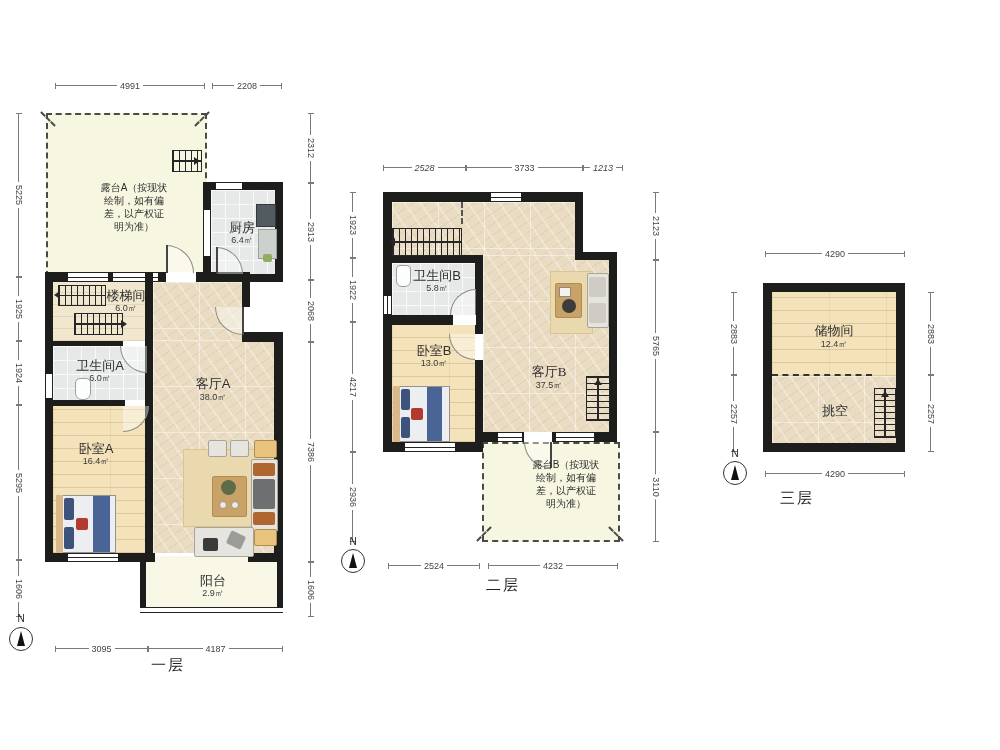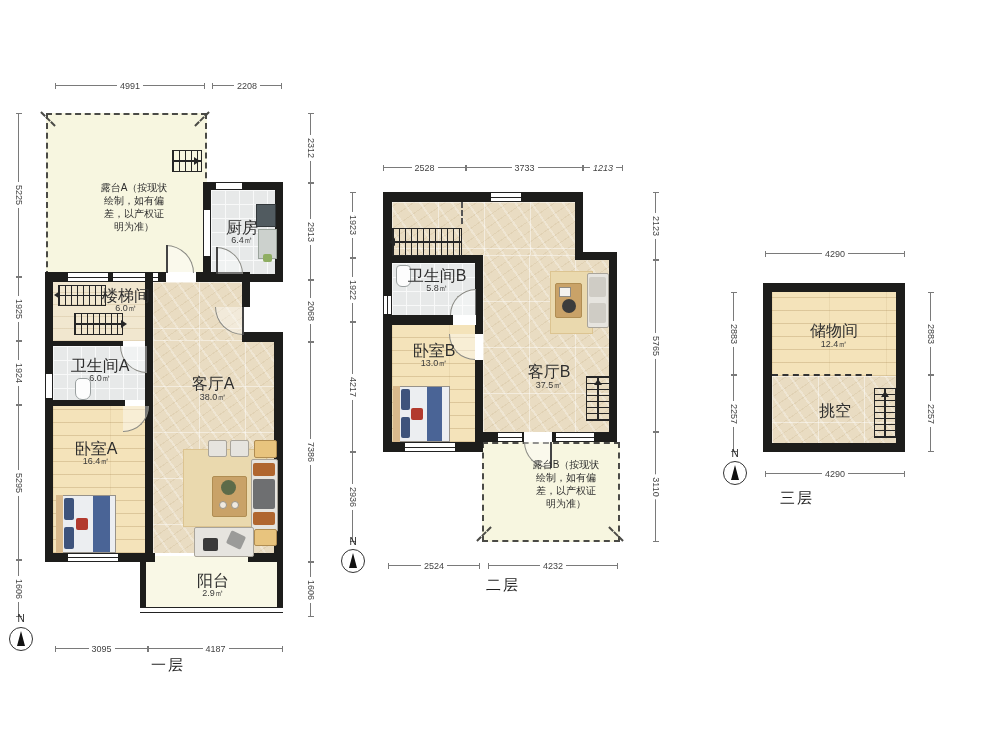--- a/index.html
+++ b/index.html
@@ -33,21 +33,21 @@
   .arc-tl{border-top:1.2px solid #8a8a84;border-left:1.2px solid #8a8a84;border-radius:100% 0 0 0;}
   .arc-bl{border-bottom:1.2px solid #8a8a84;border-left:1.2px solid #8a8a84;border-radius:0 0 0 100%;}
   .arc-br{border-bottom:1.2px solid #8a8a84;border-right:1.2px solid #8a8a84;border-radius:0 0 100% 0;}
   .leaf{background:#444;}
   .stair-v{border:1px solid #262626;
     background-image:repeating-linear-gradient(90deg,#262626 0 1px,transparent 1px 6px),
       linear-gradient(to bottom,transparent 47%,#262626 47%,#262626 53%,transparent 53%);}
   .stair-h{border:1px solid #262626;
     background-image:repeating-linear-gradient(0deg,#262626 0 1px,transparent 1px 6px),
       linear-gradient(to right,transparent 47%,#262626 47%,#262626 53%,transparent 53%);}
-  .lbl{font-size:16px;line-height:12px;color:#2e2e2e;text-align:center;transform:translate(-50%,-50%);white-space:nowrap;}
+  .lbl{font-size:13px;line-height:12px;color:#2e2e2e;text-align:center;transform:translate(-50%,-50%);white-space:nowrap;}
   .area{font-size:9px;color:#3a3a3a;}
   .terrlbl{font-size:10px;line-height:13px;color:#2e2e2e;text-align:center;
     transform:translate(-50%,-50%);white-space:pre-line;width:120px;}
   .dim{border-top:1px solid #7a7a7a;height:0;}
   .dim:before,.dim:after{content:"";position:absolute;top:-3px;width:1px;height:6px;background:#7a7a7a;}
   .dim:before{left:0;} .dim:after{right:0;}
   .dim .dl{position:absolute;left:50%;top:0;transform:translate(-50%,-50%);background:#fff;
     padding:0 3px;font-size:9px;color:#444;white-space:nowrap;}
   .dimv{border-left:1px solid #7a7a7a;width:0;}
   .dimv:before,.dimv:after{content:"";position:absolute;left:-3px;height:1px;width:6px;background:#7a7a7a;}
@@ -273,28 +273,28 @@
   <div class="ab" style="left:393px;top:386px;width:7px;height:56px;background:#d9b98c;"></div>
   <div class="ab" style="left:401px;top:389px;width:9px;height:21px;background:#3e537c;border-radius:2px;"></div>
   <div class="ab" style="left:401px;top:417px;width:9px;height:21px;background:#3e537c;border-radius:2px;"></div>
   <div class="ab" style="left:427px;top:387px;width:15px;height:54px;background:#4a6496;"></div>
   <div class="ab" style="left:411px;top:408px;width:12px;height:12px;background:#b23a2e;border-radius:2px;"></div>
 
   <div class="ab lbl" style="left:437px;top:276px;">卫生间B</div>
   <div class="ab lbl area" style="left:437px;top:288px;">5.8㎡</div>
   <div class="ab lbl" style="left:434px;top:351px;">卧室B</div>
   <div class="ab lbl area" style="left:434px;top:363px;">13.0㎡</div>
-  <div class="ab lbl" style="left:549px;top:372px;">客厅B</div>
+  <div class="ab lbl" style="left:549px;top:372px;font-family:Liberation Serif, serif;">客厅B</div>
   <div class="ab lbl area" style="left:549px;top:385px;">37.5㎡</div>
   <div class="ab terrlbl" style="left:566px;top:484px;">露台B（按现状
 绘制，如有偏
 差，以产权证
 明为准）</div>
 
-  <div class="ab dim" style="left:383px;top:167px;width:83px;">
+  <div class="ab dim" style="left:383px;top:167px;width:83px;font-style:italic;">
       <span class="dl">2528</span>
     </div>
   <div class="ab dim" style="left:466px;top:167px;width:117px;">
       <span class="dl">3733</span>
     </div>
   <div class="ab dim" style="left:583px;top:167px;width:40px;font-style:italic;">
       <span class="dl">1213</span>
     </div>
   <div class="ab dimv" style="left:352px;top:192px;height:66px;">
       <span class="dl">1923</span>

